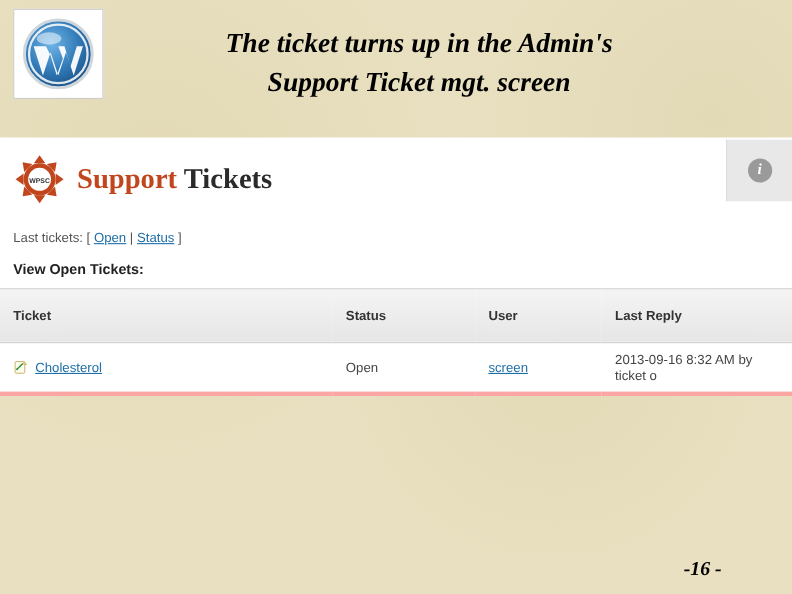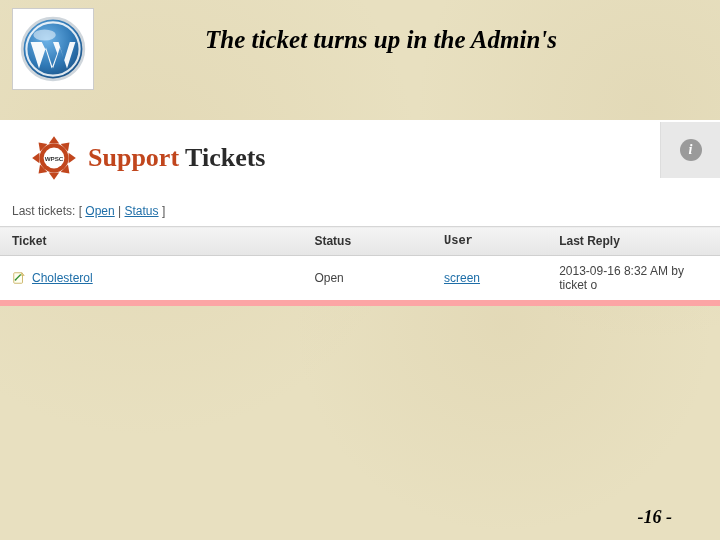--- a/index.html
+++ b/index.html
@@ -46,21 +46,20 @@
       background: #fff;
       margin-top: 30px;
       width: 720px;
       position: relative;
     }
     .app-header {
       display: flex;
       align-items: center;
       padding: 12px 16px 14px 10px;
       position: relative;
-      margin-left: 18px;
     }
     .wpsc-logo {
       display: flex;
       align-items: center;
       gap: 8px;
     }
     .wpsc-head {
       font-family: Georgia, 'Times New Roman', serif;
       font-size: 26px;
       font-weight: normal;
@@ -111,49 +110,49 @@
       width: 100%;
       border-collapse: collapse;
       font-family: "Helvetica Neue", Arial, sans-serif;
       font-size: 12px;
     }
     table.tickets thead th {
       text-align: left;
       background: linear-gradient(#f4f4f4, #e6e6e6);
       border-top: 1px solid #d6d6d6;
       border-bottom: 1px solid #d0d0d0;
-      padding: 7px 12px;
+      padding: 17px 12px;
       color: #333;
       font-weight: bold;
     }
     table.tickets tbody td {
       padding: 8px 12px;
-      border-bottom: 6px solid #fca5a5;
+      border-bottom: 4px solid #fca5a5;
       color: #444;
       vertical-align: middle;
     }
     table.tickets tbody td a { color: #1e6ea8; text-decoration: underline; }
     .ticket-cell { display: flex; align-items: center; gap: 6px; }
     .note-icon {
       width: 14px; height: 14px;
       display: inline-block;
     }
     .page-num {
       position: absolute;
       bottom: 12px;
-      right: 48px;
+      right: 64px;
       font-family: Georgia, serif;
       font-style: italic;
       font-weight: bold;
       font-size: 18px;
       color: #000;
     }
     .col-ticket { width: 42%; }
     .col-status { width: 18%; }
-    .col-user { width: 16%; font-family: Liberation Mono, monospace; }
+    .col-user { width: 16%; }
     .col-reply { width: 24%; }
   </style>
 </head>
 <body>
 
 <div class="top-row">
   <div class="wp-logo">
     <svg viewBox="0 0 100 100" width="70" height="70">
       <defs>
         <radialGradient id="g1" cx="40%" cy="35%" r="70%">
@@ -164,20 +163,21 @@
       </defs>
       <circle cx="50" cy="50" r="44" fill="url(#g1)" stroke="#cfd6dc" stroke-width="4"></circle>
       <circle cx="50" cy="50" r="38" fill="none" stroke="#ffffff" stroke-width="3" opacity="0.85"></circle>
       <path d="M18 40 L30 78 L40 48 L50 78 L60 48 L70 78 L82 40
                L74 40 L66 66 L58 40 L50 40 L56 56 L48 78 L40 52 L34 40 Z" fill="#ffffff" opacity="0.95"></path>
       <ellipse cx="38" cy="30" rx="16" ry="8" fill="#ffffff" opacity="0.5"></ellipse>
     </svg>
   </div>
   <div class="caption">
     <div>The ticket turns up in the Admin's</div>
+    <div>Support Ticket mgt. screen</div>
   </div>
 </div>
 
 <div class="app-panel">
   <div class="app-header">
     <div class="wpsc-logo">
       <svg width="52" height="52" viewBox="0 0 100 100">
         <g transform="translate(50 50)">
           <g fill="#c1461d">
             <polygon points="0,-42 10,-28 -10,-28"></polygon>
@@ -202,20 +202,21 @@
       <div class="info-circle">
         <span>i</span>
       </div>
     </div>
   </div>
 
   <div class="filter-row">
     <span>Last tickets: [ </span><a href="#">Open</a><span> | </span><a href="#">Status</a><span> ]</span>
   </div>
 
+  <div class="view-heading">View Open Tickets:</div>
 
   <table class="tickets">
     <thead>
       <tr>
         <th class="col-ticket">Ticket</th>
         <th class="col-status">Status</th>
         <th class="col-user">User</th>
         <th class="col-reply">Last Reply</th>
       </tr>
     </thead>

